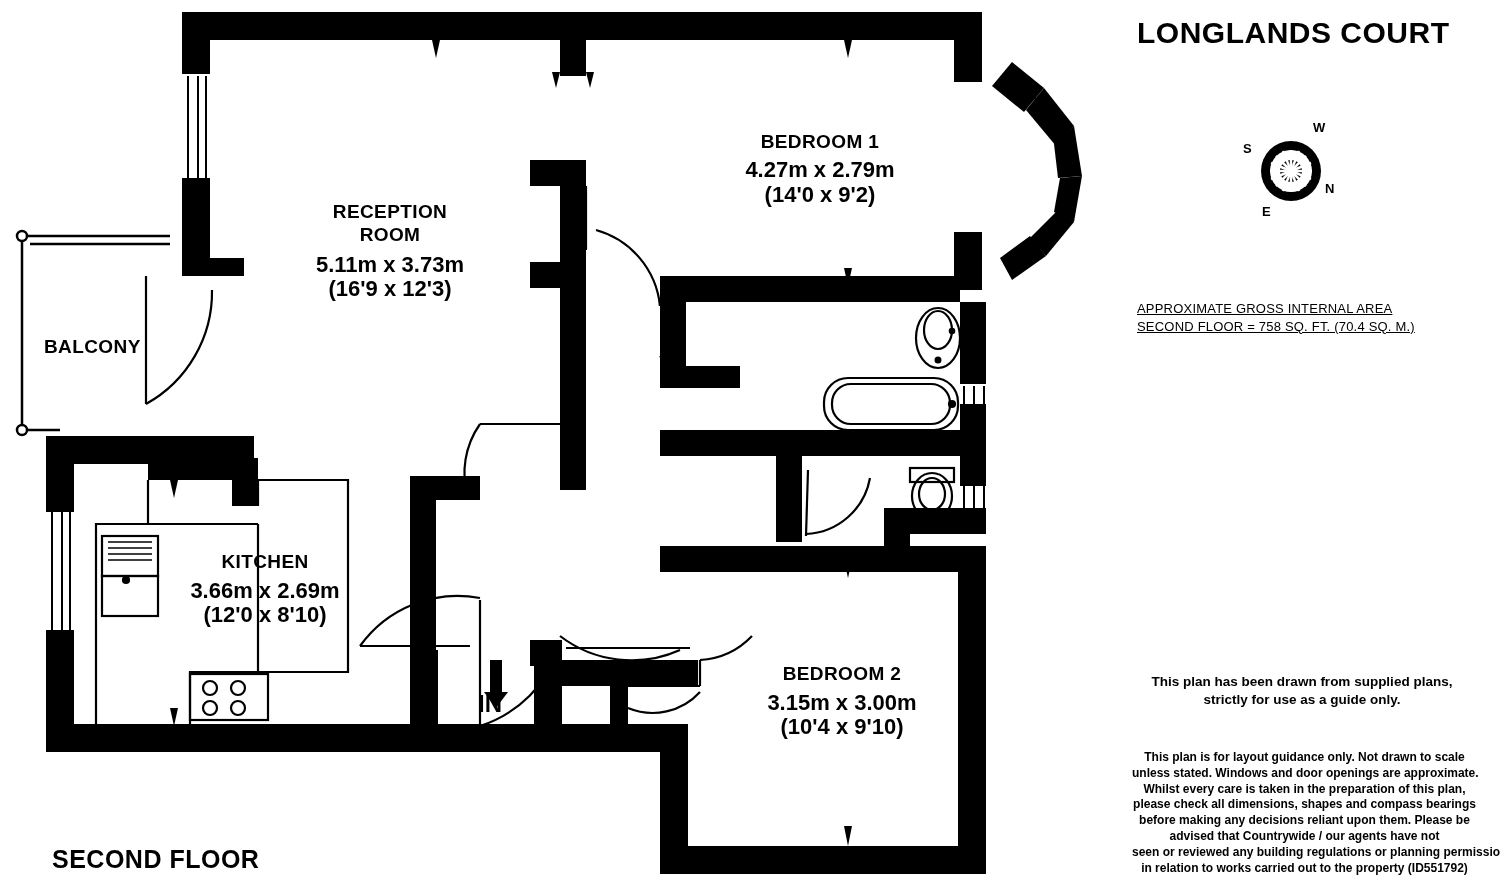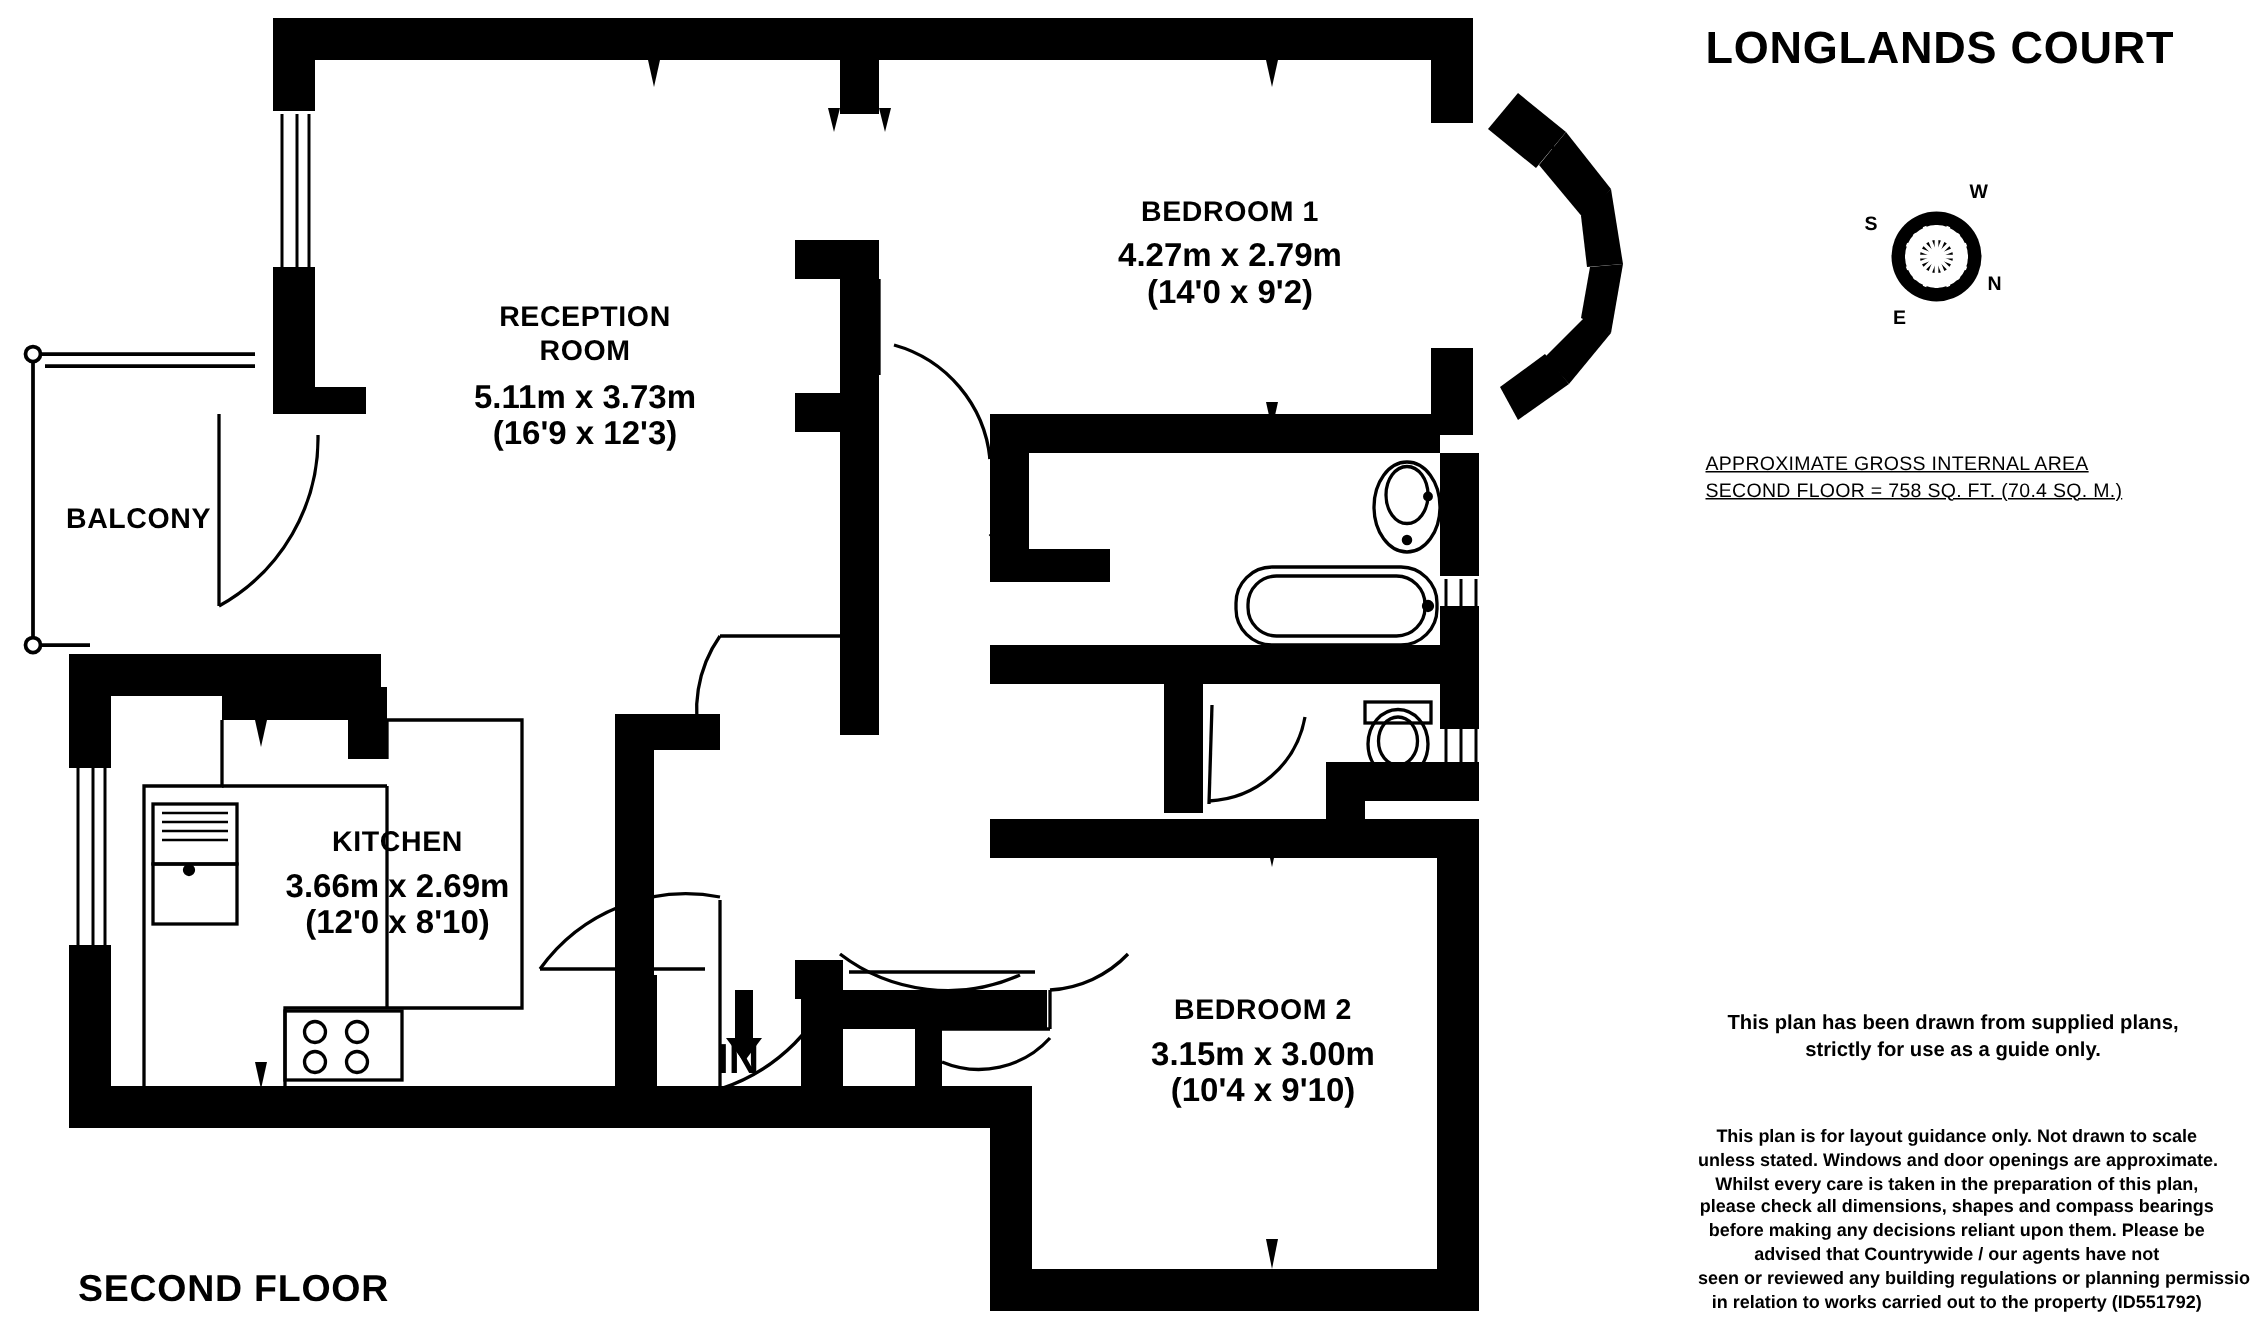--- a/index.html
+++ b/index.html
@@ -77,21 +77,21 @@
   .disclaimer-text {
     position: absolute;
     font-size: 12px;
     font-weight: bold;
     text-align: center;
     line-height: 1.32;
     white-space: pre;
   }
   .in-label {
     position: absolute;
-    font-size: 28px;
+    font-size: 24px;
     font-weight: bold;
   }
   .balcony-label {
     position: absolute;
     font-size: 19px;
     font-weight: bold;
     letter-spacing: 0.4px;
     white-space: nowrap;
   }
   .compass-letter {

